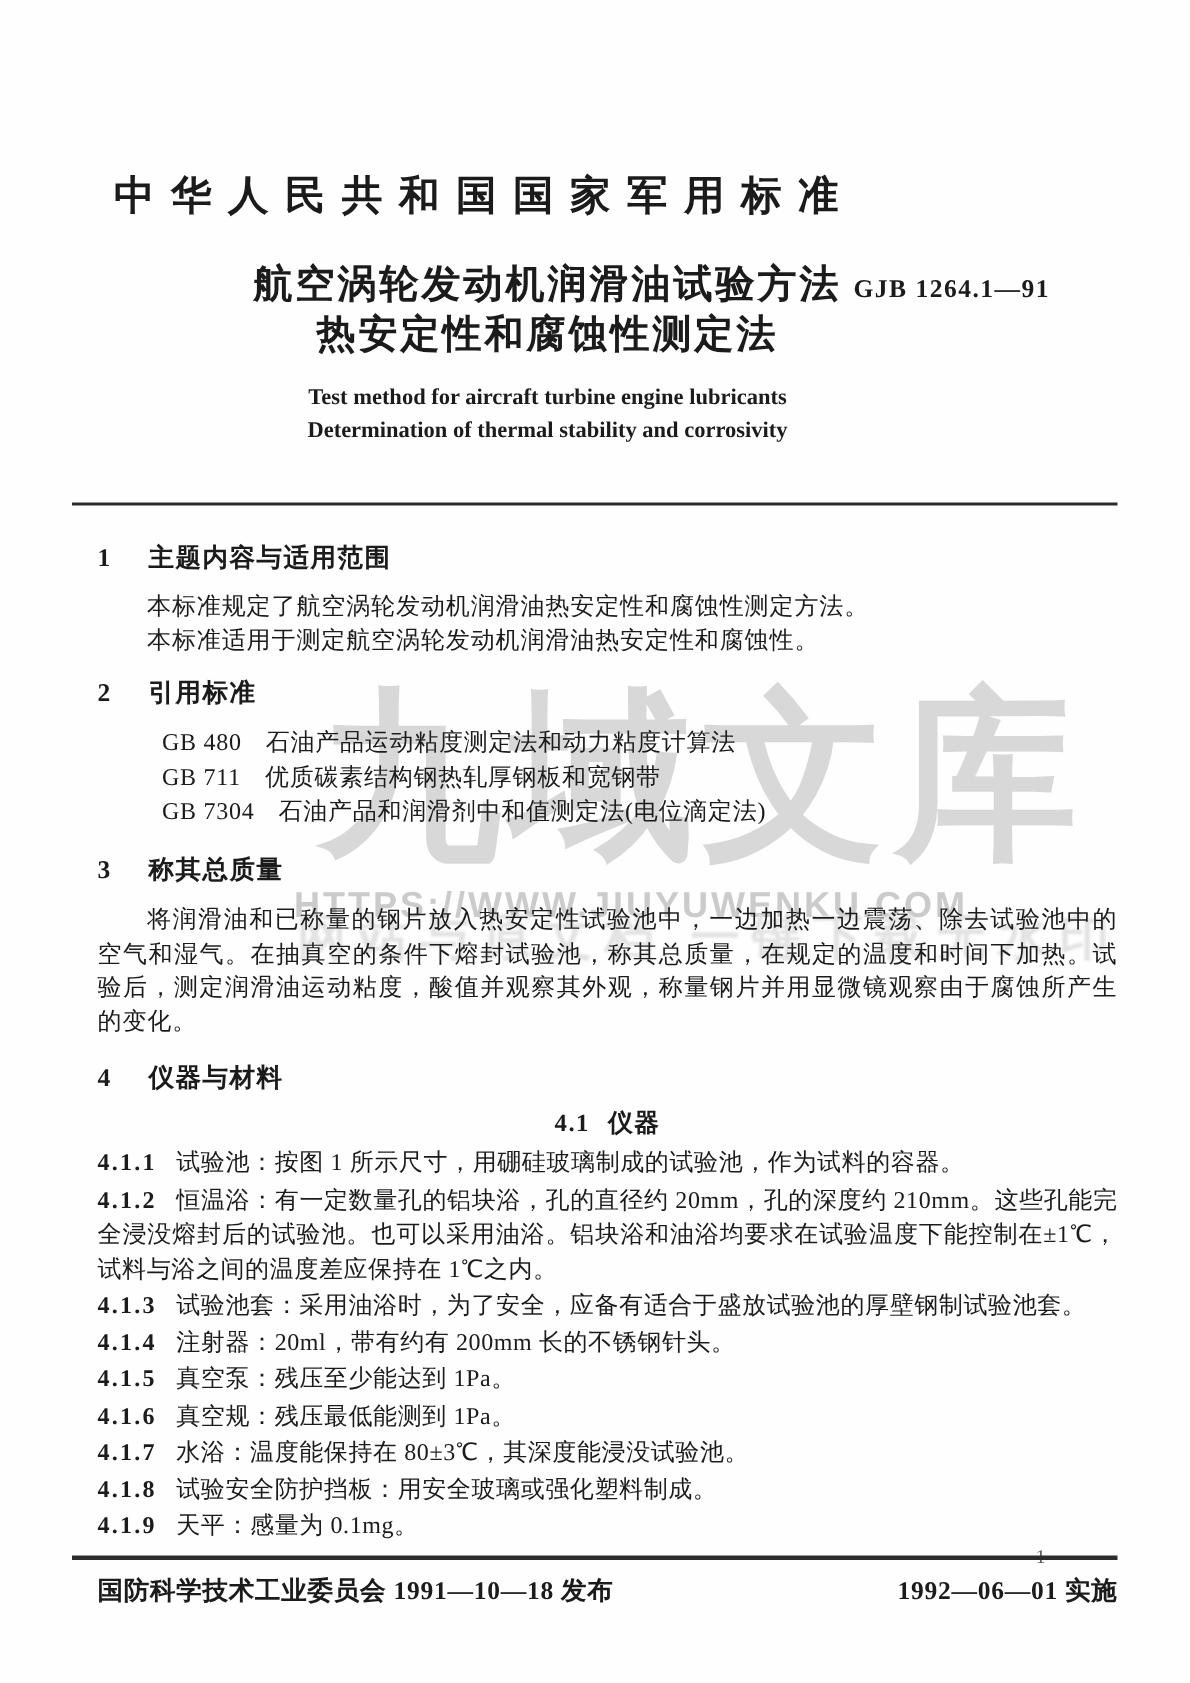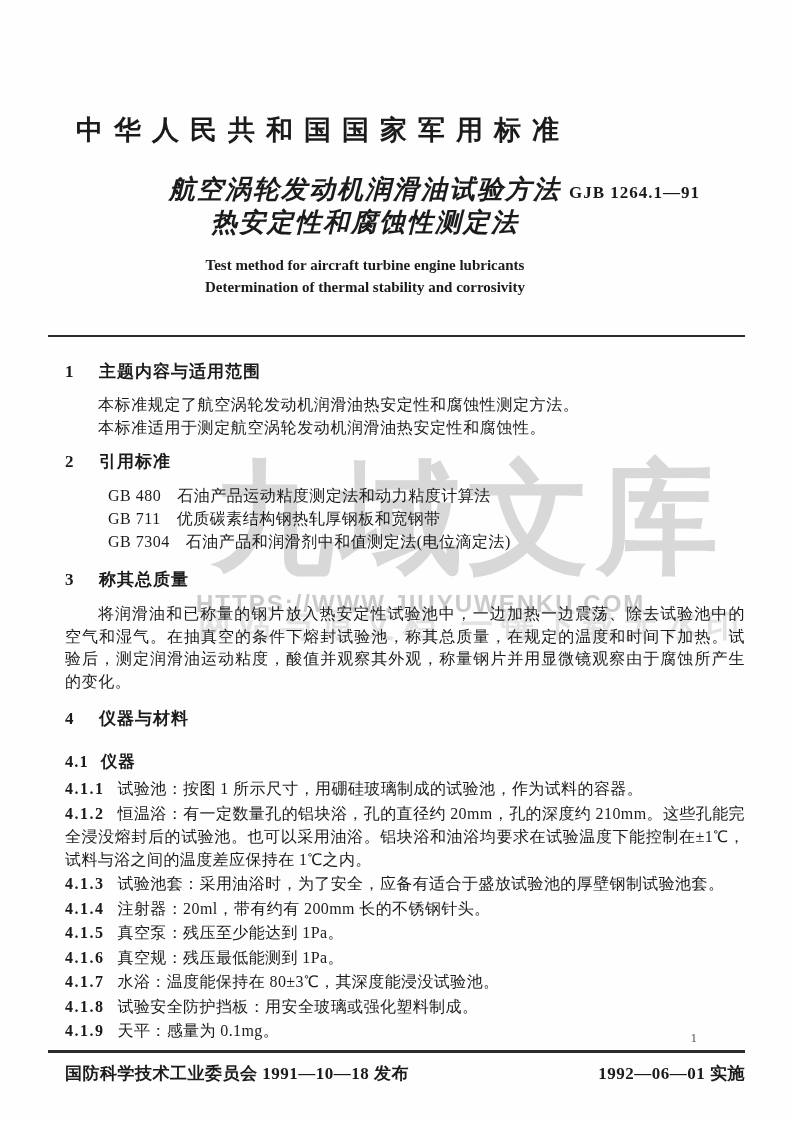--- a/index.html
+++ b/index.html
@@ -39,21 +39,21 @@
 
   .std-type {
     padding-top: 112px;
     text-align: left;
     font-size: 27px; font-weight: bold;
     letter-spacing: 11px; padding-left: 11px;
     white-space: nowrap;
   }
 
   .title-wrap { position: relative; width: 560px; margin: 25px 0 0 20px; text-align: center; }
-  .title-cn { font-size: 26px; font-weight: bold; letter-spacing: 2px; line-height: 33px; font-style: italic; }
+  .title-cn { font-size: 26px; font-weight: bold; letter-spacing: 2px; line-height: 33px; }
   .gjb-num {
     position: absolute; left: 484px; top: 10px;
     font-size: 17px; font-weight: bold; white-space: nowrap; letter-spacing: 1px;
   }
   .title-en { width: 560px; margin-left: 20px; text-align: center; font-size: 15px; font-weight: bold; line-height: 22px; }
   .title-en.first { margin-top: 15px; }
 
   .rule { height: 2px; background: #2c2c2c; width: 697px; margin-left: -17px; }
   .rule-top { margin-top: 37px; }
   .rule-bottom { margin-top: 8px; height: 3px; }
@@ -82,21 +82,21 @@
     margin-top: 9px; font-size: 17px; font-weight: bold; letter-spacing: 0.5px;
   }
   .page-num { position: absolute; right: 96px; top: 1030px; font-size: 13px; color: #555; }
 
   .mt-s1   { margin-top: 24px; }
   .mt-p1   { margin-top: 11px; }
   .mt-s2   { margin-top: 12px; }
   .mt-s3   { margin-top: 16px; }
   .mt-p3   { margin-top: 12px; }
   .mt-s4   { margin-top: 15px; }
-  .mt-sub  { margin-top: 21px; }
+  .mt-sub  { margin-top: 8px; text-align: center; }
   .mt-items{ margin-top: 4px; }
 </style>
 </head>
 <body>
 
 <div class="page">
 
   <div class="wm-layer">
     <div class="wm-brand">九域文库</div>
     <div class="wm-url">HTTPS://WWW.JIUYUWENKU.COM</div>

